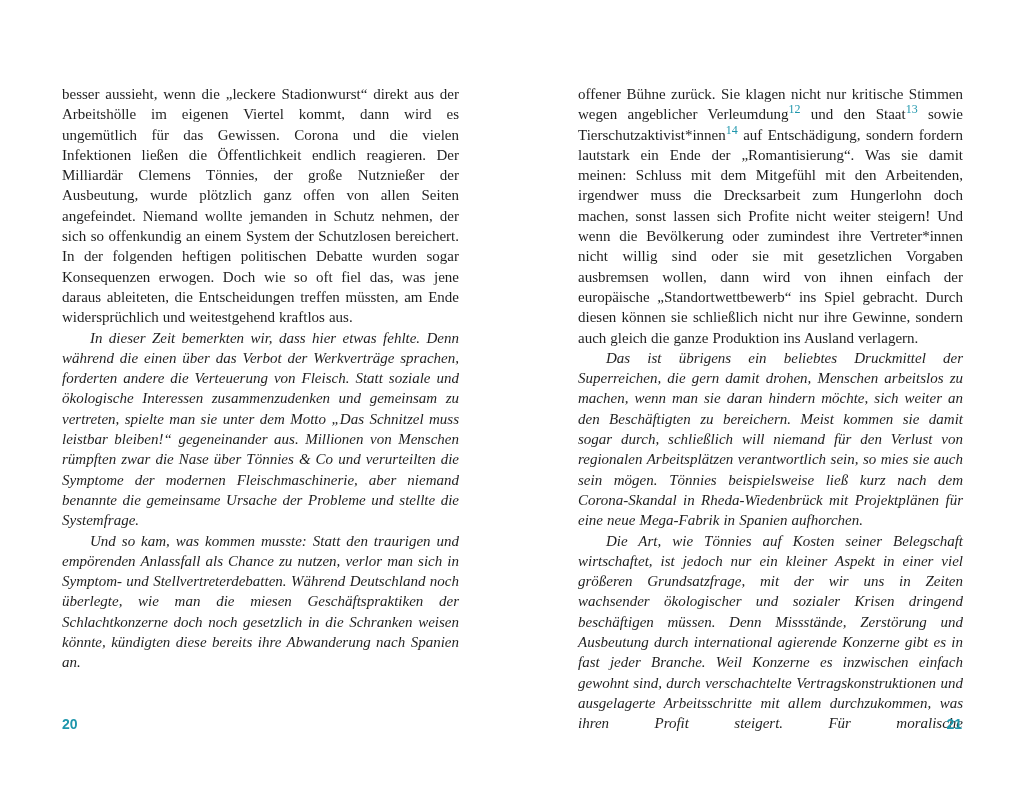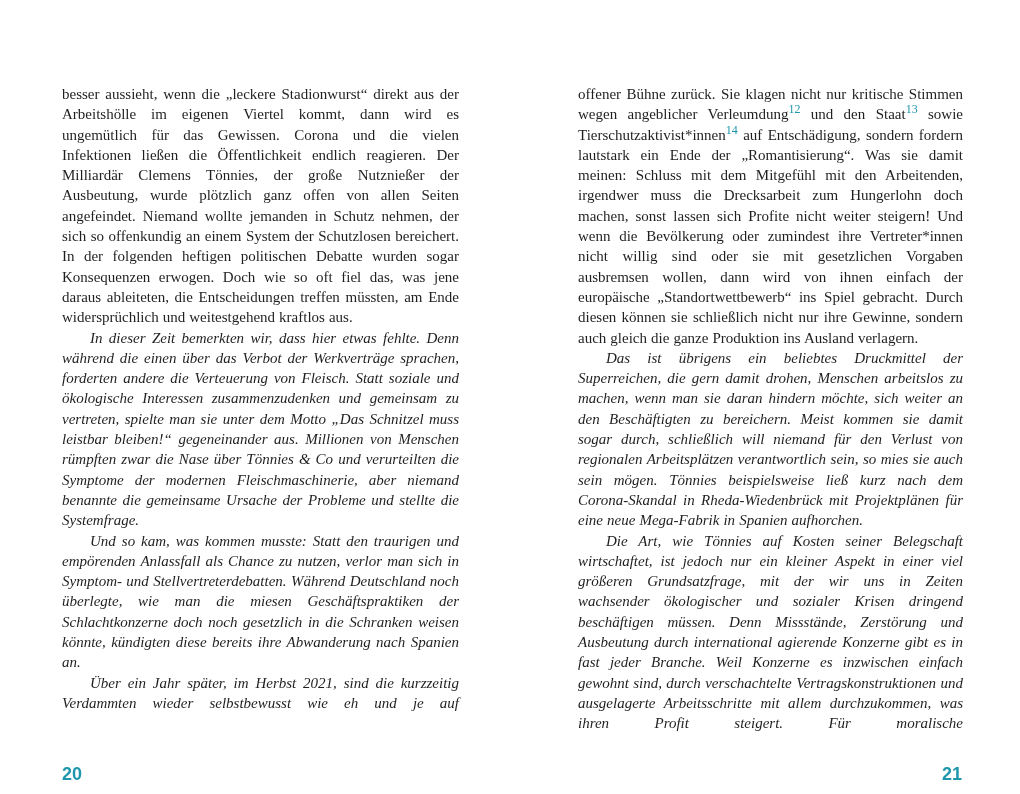--- a/index.html
+++ b/index.html
@@ -45,39 +45,38 @@
   p.para.cont { text-align-last: justify; }
   sup.fnref {
     color: var(--accent, #1e96ac);
     font-size: 12px;
     line-height: 0;
     vertical-align: super;
     letter-spacing: 0;
   }
   .page-number {
     position: absolute;
-    top: 764px;
+    top: 716px;
     font-family: "Liberation Sans", "DejaVu Sans", sans-serif;
     font-weight: bold;
-    font-size: 18px;
+    font-size: 14px;
     color: var(--accent, #1e96ac);
   }
   .page-number.left { left: 62px; }
   .page-number.right { right: 58px; text-align: left; }
 </style>
 </head>
 <body>
 
 <div class="spread">
 
   <div class="text-block left">
       <p class="para"><span>besser aussieht, wenn die „leckere Stadionwurst“ direkt aus der Arbeitshölle im eigenen Viertel kommt, dann wird es ungemütlich für das Gewissen. Corona und die vielen Infektionen ließen die Öffentlichkeit endlich reagieren. Der Milliardär Clemens Tönnies, der große Nutznießer der Ausbeutung, wurde plötzlich ganz offen von allen Seiten angefeindet. Niemand wollte jemanden in Schutz nehmen, der sich so offenkundig an einem System der Schutzlosen bereichert. In der folgenden heftigen politischen Debatte wurden sogar Konsequenzen erwogen. Doch wie so oft fiel das, was jene daraus ableiteten, die Entscheidungen treffen müssten, am Ende widersprüchlich und weitestgehend kraftlos aus.</span></p>
       <p class="para indent"><span>In dieser Zeit bemerkten wir, dass hier etwas fehlte. Denn während die einen über das Verbot der Werkverträge sprachen, forderten andere die Verteuerung von Fleisch. Statt soziale und ökologische Interessen zusammenzudenken und gemeinsam zu vertreten, spielte man sie unter dem Motto „Das Schnitzel muss leistbar bleiben!“ gegeneinander aus. Millionen von Menschen rümpften zwar die Nase über Tönnies &amp; Co und verurteilten die Symptome der modernen Fleischmaschinerie, aber niemand benannte die gemeinsame Ursache der Probleme und stellte die Systemfrage.</span></p>
       <p class="para indent"><span>Und so kam, was kommen musste: Statt den traurigen und empörenden Anlassfall als Chance zu nutzen, verlor man sich in Symptom- und Stellvertreterdebatten. Während Deutschland noch überlegte, wie man die miesen Geschäftspraktiken der Schlachtkonzerne doch noch gesetzlich in die Schranken weisen könnte, kündigten diese bereits ihre Abwanderung nach Spanien an.</span></p>
-      <p class="para indent cont"><span>Über ein Jahr später, im Herbst 2021, sind die kurzzeitig Verdammten wieder selbstbewusst wie eh und je auf</span></p>
     </div>
 
   <div class="text-block right">
       <p class="para"><span>offener Bühne zurück. Sie klagen nicht nur kritische Stimmen wegen angeblicher Verleumdung</span><sup class="fnref">12</sup><span> und den Staat</span><sup class="fnref">13</sup><span> sowie Tierschutzaktivist*innen</span><sup class="fnref">14</sup><span> auf Entschädigung, sondern fordern lautstark ein Ende der „Romantisierung“. Was sie damit meinen: Schluss mit dem Mitgefühl mit den Arbeitenden, irgendwer muss die Drecksarbeit zum Hungerlohn doch machen, sonst lassen sich Profite nicht weiter steigern! Und wenn die Bevölkerung oder zumindest ihre Vertreter*innen nicht willig sind oder sie mit gesetzlichen Vorgaben ausbremsen wollen, dann wird von ihnen einfach der europäische „Standortwettbewerb“ ins Spiel gebracht. Durch diesen können sie schließlich nicht nur ihre Gewinne, sondern auch gleich die ganze Produktion ins Ausland verlagern.</span></p>
       <p class="para indent"><span>Das ist übrigens ein beliebtes Druckmittel der Superreichen, die gern damit drohen, Menschen arbeitslos zu machen, wenn man sie daran hindern möchte, sich weiter an den Beschäftigten zu bereichern. Meist kommen sie damit sogar durch, schließlich will niemand für den Verlust von regionalen Arbeitsplätzen verantwortlich sein, so mies sie auch sein mögen. Tönnies beispielsweise ließ kurz nach dem Corona-Skandal in Rheda-Wiedenbrück mit Projektplänen für eine neue Mega-Fabrik in Spanien aufhorchen.</span></p>
       <p class="para indent cont"><span>Die Art, wie Tönnies auf Kosten seiner Belegschaft wirtschaftet, ist jedoch nur ein kleiner Aspekt in einer viel größeren Grundsatzfrage, mit der wir uns in Zeiten wachsender ökologischer und sozialer Krisen dringend beschäftigen müssen. Denn Missstände, Zerstörung und Ausbeutung durch international agierende Konzerne gibt es in fast jeder Branche. Weil Konzerne es inzwischen einfach gewohnt sind, durch verschachtelte Vertragskonstruktionen und ausgelagerte Arbeitsschritte mit allem durchzukommen, was ihren Profit steigert. Für moralische</span></p>
     </div>
 
   <div class="page-number left">20</div>
 

